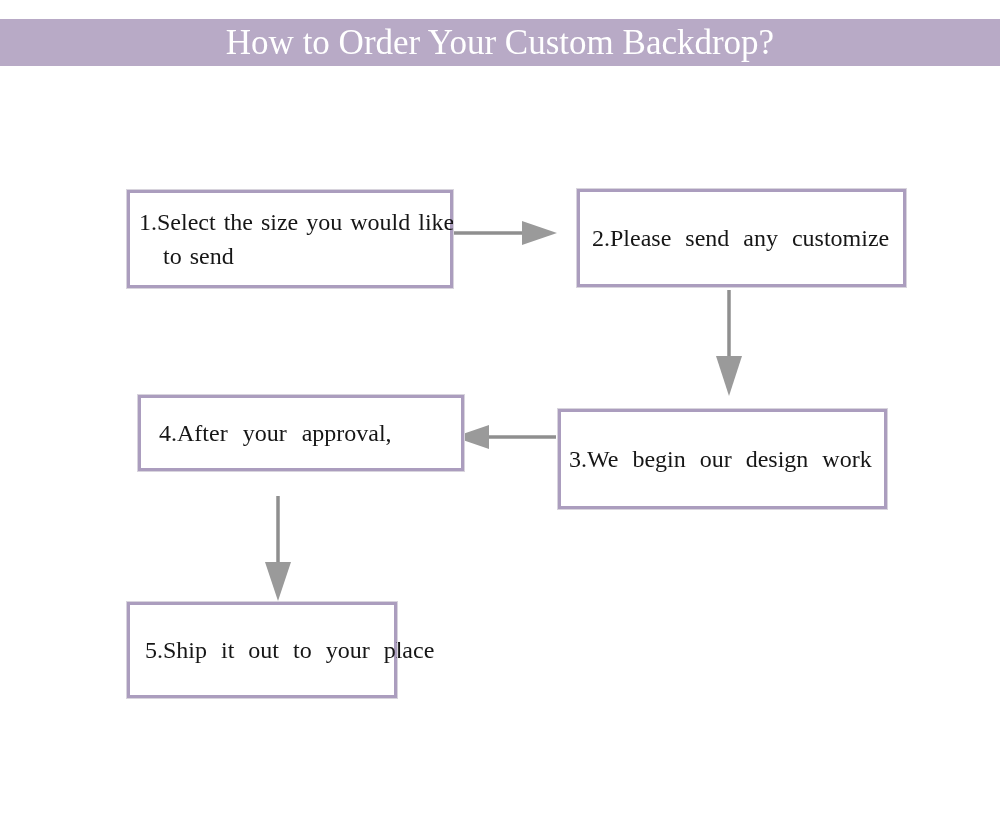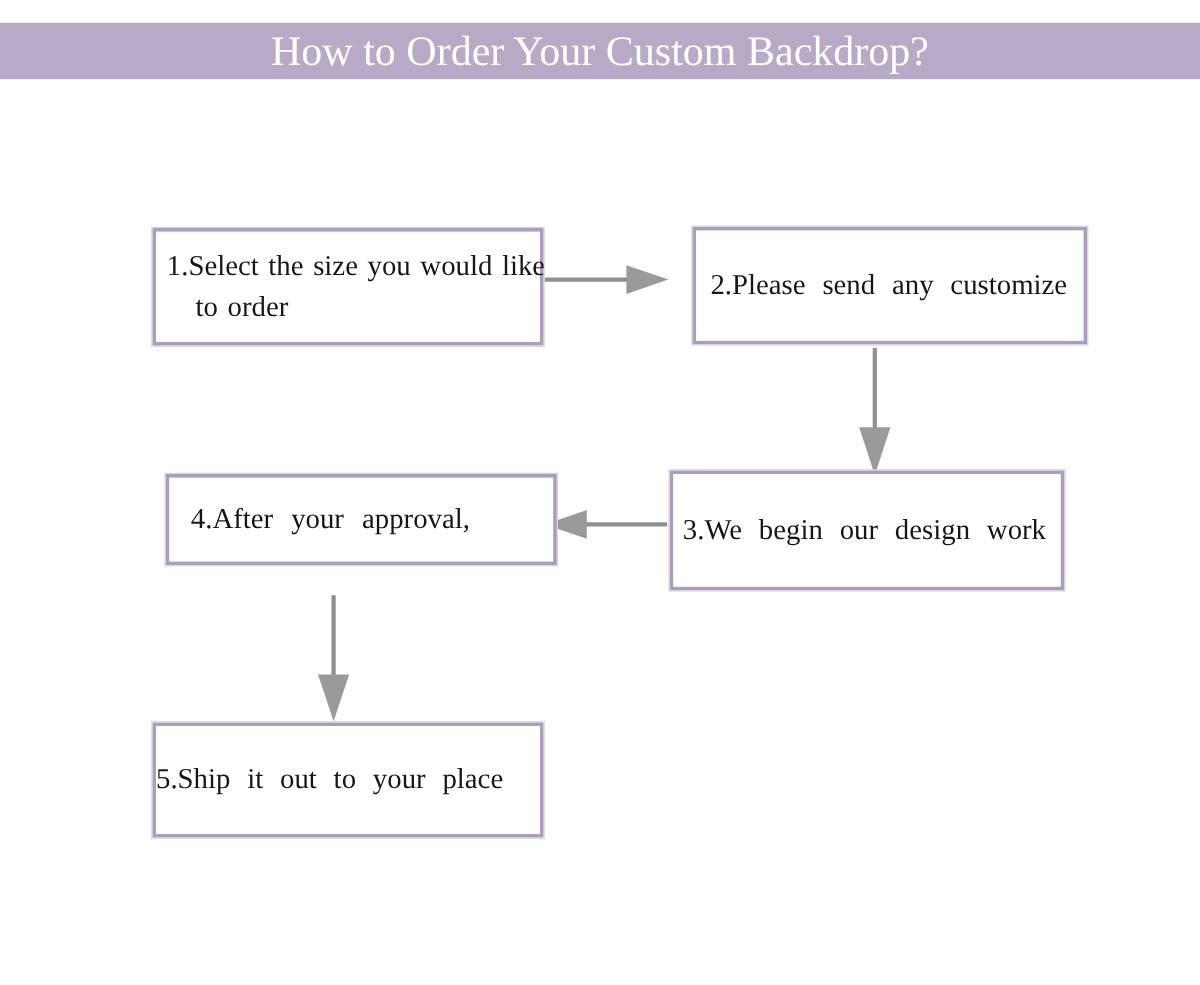--- a/index.html
+++ b/index.html
@@ -48,27 +48,27 @@
   .flow-box .line { white-space: nowrap; }
   .wide  { word-spacing: 8px; }
   .tight { word-spacing: 2px; }
 
   .box1 { left: 127px; top: 190px; width: 326px; height: 98px;  padding-left: 9px;  }
   .box1 .line2 { padding-left: 24px; }
 
   .box2 { left: 577px; top: 189px; width: 329px; height: 98px;  padding-left: 12px; gap: 12px; }
   .box2 .line2 { padding-left: 28px; }
 
-  .box3 { left: 558px; top: 392px; width: 329px; height: 100px; padding-left: 8px;  }
+  .box3 { left: 558px; top: 409px; width: 329px; height: 100px; padding-left: 8px;  }
   .box3 .line2 { padding-left: 0; }
 
   .box4 { left: 127px; top: 395px; width: 326px; height: 76px; padding-left: 18px; word-spacing: 9px; margin-left: 11px; }
   .box4 .line2 { padding-left: 18px; }
 
-  .box5 { left: 127px; top: 602px; width: 326px; height: 96px;  }
+  .box5 { left: 127px; top: 602px; width: 270px; height: 96px;  padding-left: 15px; }
 
   
   .arrow-layer {
     position: absolute;
     left: 0; top: 0;
     width: 1000px; height: 821px;
     pointer-events: none;
   }
 </style>
 </head>
@@ -94,21 +94,21 @@
       <polygon points="489,425 454,437 489,449" fill="#9a9a9a"></polygon>
     </g>
     <g>
       <line x1="278" y1="496" x2="278" y2="564" stroke="#8f8f8f" stroke-width="3.5"></line>
       <polygon points="265,562 291,562 278,601" fill="#9a9a9a"></polygon>
     </g>
   </svg>
 
   <div class="flow-box box1 tight">
     <div class="line line1">1.Select the size you would like</div>
-    <div class="line line2">to order</div>
+    <div class="line line2">to send</div>
   </div>
 
   <div class="flow-box box2 wide">
     <div class="line line1">2.Please send any customize</div>
   </div>
 
   <div class="flow-box box3 wide">
     <div class="line line1">3.We begin our design work</div>
   </div>
 

